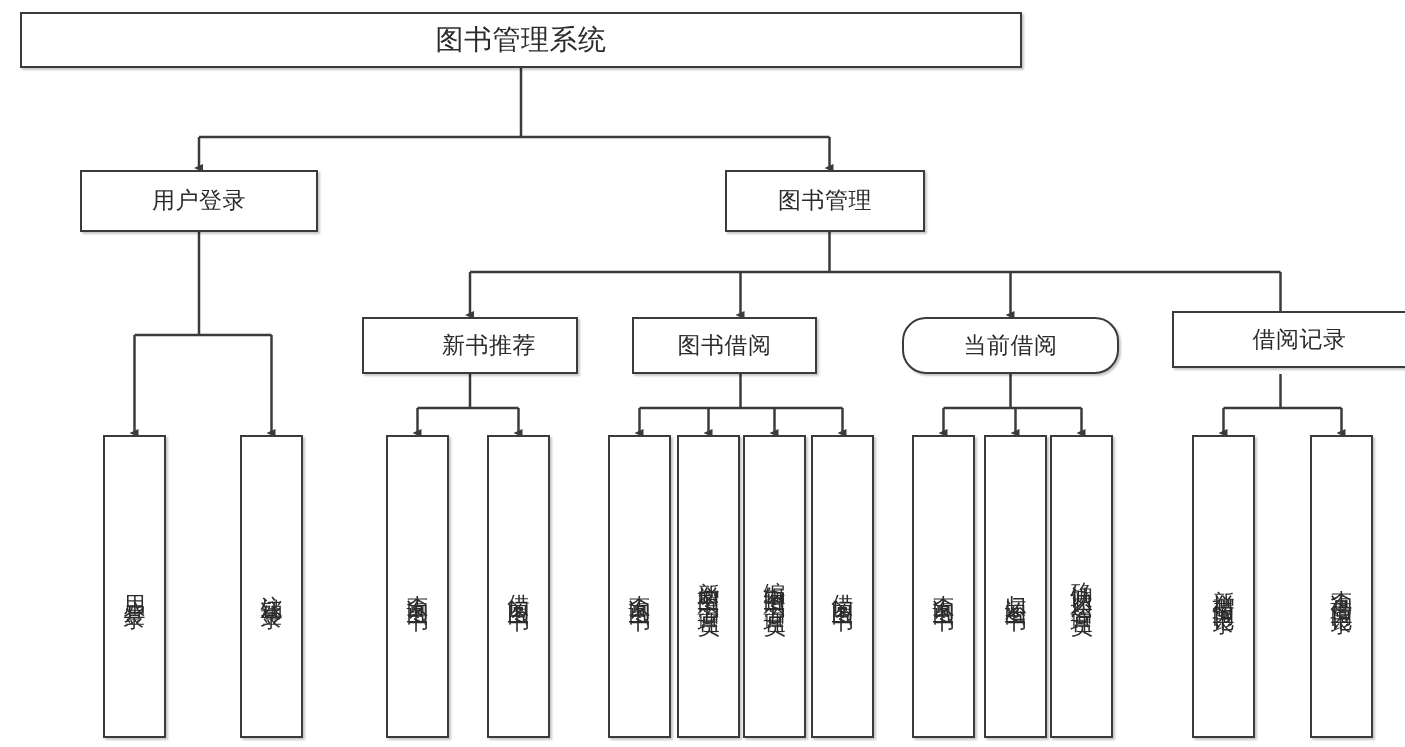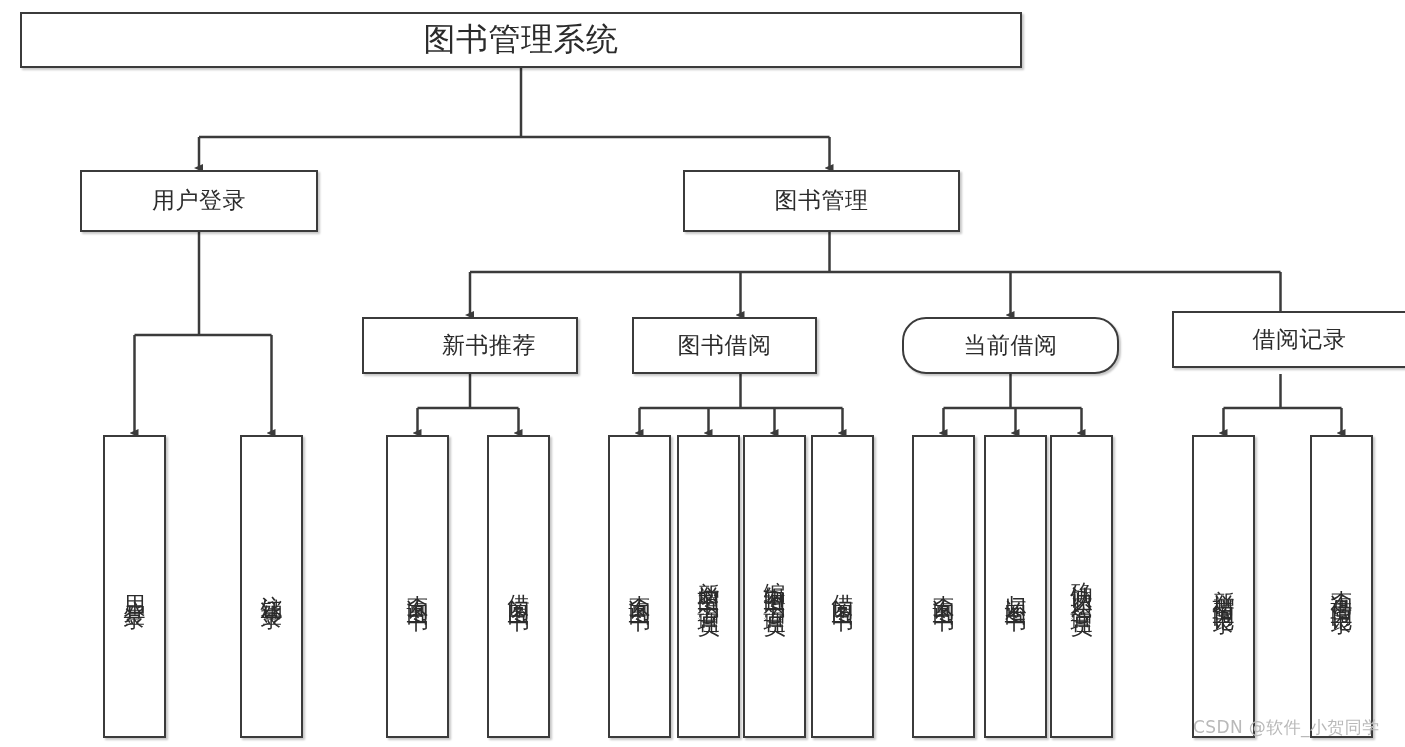--- a/index.html
+++ b/index.html
@@ -43,21 +43,21 @@
     white-space: nowrap;
     text-align: center;
   }
   .node.vertical .node-label {
     writing-mode: vertical-rl;
     text-orientation: upright;
     letter-spacing: 5px;
     font-size: 22px;
     white-space: nowrap;
   }
-  .node.root .node-label { font-size: 32px; }
+  .node.root .node-label { font-size: 28px; }
   .watermark {
     position: absolute;
     color: #b9b9b9;
     font-size: 17px;
     white-space: nowrap;
     letter-spacing: 0.4px;
   }
 </style>
 </head>
 <body>
@@ -106,21 +106,21 @@
       </g>
   </svg>
 
   <div id="node-layer">
       <div class="node root" style="left: 20px; top: 12px; width: 1002px; height: 56px;">
         <span class="node-label">图书管理系统</span>
       </div>
       <div class="node" style="left: 80px; top: 170px; width: 238px; height: 62px;">
         <span class="node-label">用户登录</span>
       </div>
-      <div class="node" style="left: 683px; top: 170px; width: 277px; height: 62px;">
+      <div class="node" style="left: 725px; top: 170px; width: 200px; height: 62px;">
         <span class="node-label">图书管理</span>
       </div>
       <div class="node" style="left: 362px; top: 317px; width: 216px; height: 57px; padding-left: 38px;">
         <span class="node-label">新书推荐</span>
       </div>
       <div class="node" style="left: 632px; top: 317px; width: 185px; height: 57px;">
         <span class="node-label">图书借阅</span>
       </div>
       <div class="node" style="left: 902px; top: 317px; width: 217px; height: 57px; border-radius: 24px;">
         <span class="node-label">当前借阅</span>
@@ -162,14 +162,13 @@
         <span class="node-label">确认归还（管理员）</span>
       </div>
       <div class="node vertical" style="left: 1192px; top: 435px; width: 63px; height: 303px;">
         <span class="node-label">新增借阅记录</span>
       </div>
       <div class="node vertical" style="left: 1310px; top: 435px; width: 63px; height: 303px;">
         <span class="node-label">查询借阅记录</span>
       </div>
     </div>
 
-  <div class="watermark" style="left: 1193px; top: 716px;">CSDN @软件_小贺同学</div>
 </div>
 
 </body></html>

